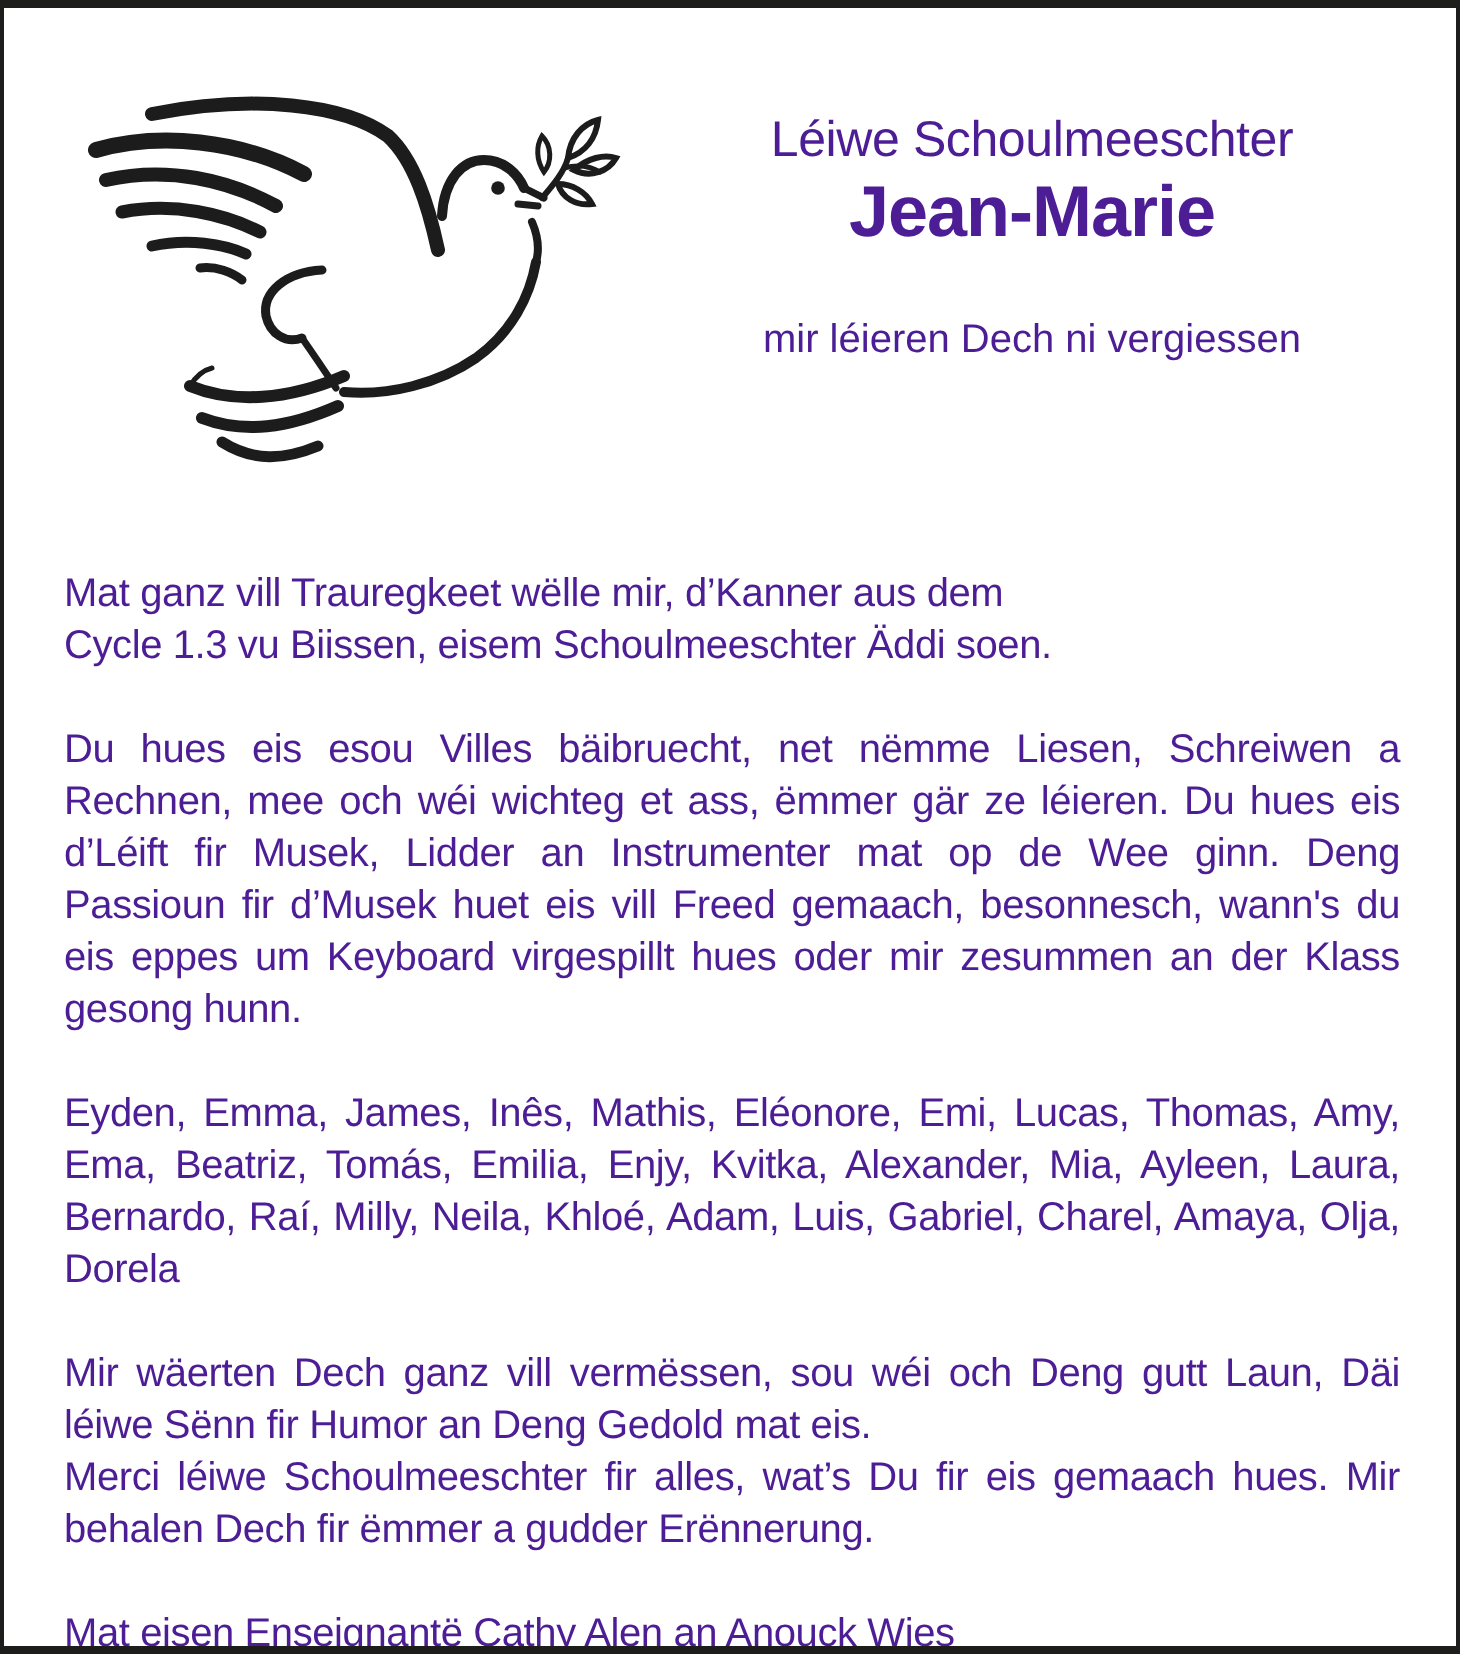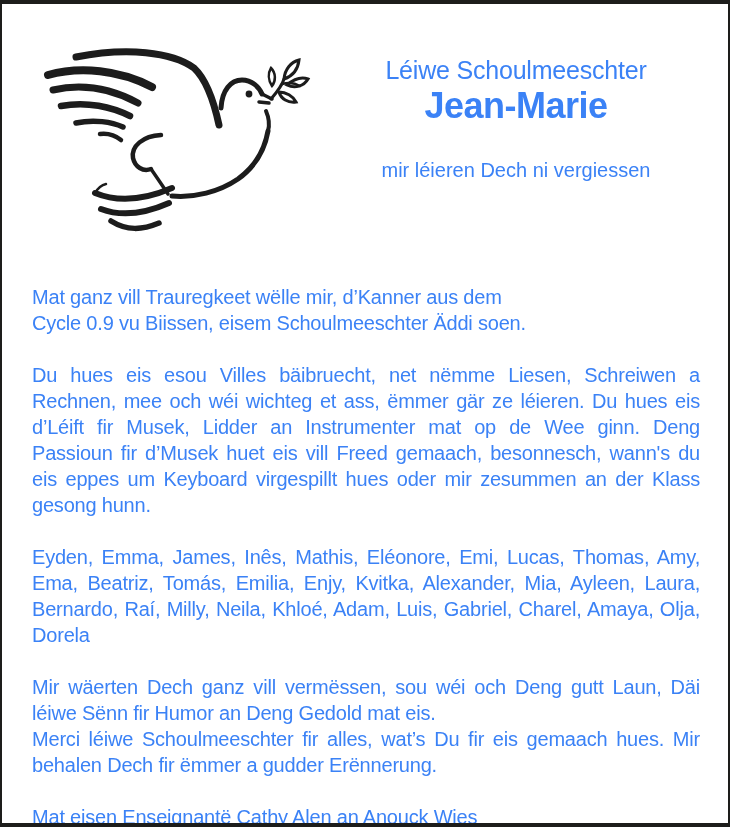--- a/index.html
+++ b/index.html
@@ -11,21 +11,21 @@
     position: relative;
     width: 730px;
     height: 827px;
     box-sizing: border-box;
     background: #ffffff;
     border: solid #1d1d1b;
     border-width: 4px 2px 4px 2px;
     padding: 30px 28px 0 30px;
     overflow: hidden;
     font-family: "Liberation Sans", "DejaVu Sans", sans-serif;
-    color: #3b82f6;
+    color: #4c1d95;
   }
   .header {
     display: flex;
     align-items: flex-start;
     height: 216px;
   }
   .dove {
     flex: none;
     width: 300px;
     height: 200px;
@@ -111,21 +111,21 @@
     <div class="header-text">
       <div class="salutation">Léiwe Schoulmeeschter</div>
       <div class="name">Jean-Marie</div>
       <div class="tribute">mir léieren Dech ni vergiessen</div>
     </div>
 
   </div>
 
   <div class="body">
     <p class="left pre">Mat ganz vill Trauregkeet wëlle mir, d’Kanner aus dem
-Cycle 0.9 vu Biissen, eisem Schoulmeeschter Äddi soen.</p>
+Cycle 1.3 vu Biissen, eisem Schoulmeeschter Äddi soen.</p>
     <p class="just">Du hues eis esou Villes bäibruecht, net nëmme Liesen, Schreiwen a Rechnen, mee och wéi wichteg et ass, ëmmer gär ze léieren. Du hues eis d’Léift fir Musek, Lidder an Instrumenter mat op de Wee ginn. Deng Passioun fir d’Musek huet eis vill Freed gemaach, besonnesch, wann's du eis eppes um Keyboard virgespillt hues oder mir zesummen an der Klass gesong hunn.</p>
     <p class="just">Eyden, Emma, James, Inês, Mathis, Eléonore, Emi, Lucas, Thomas, Amy, Ema, Beatriz, Tomás, Emilia, Enjy, Kvitka, Alexander, Mia, Ayleen, Laura, Bernardo, Raí, Milly, Neila, Khloé, Adam, Luis, Gabriel, Charel, Amaya, Olja, Dorela</p>
     <p class="just pre">Mir wäerten Dech ganz vill vermëssen, sou wéi och Deng gutt Laun, Däi léiwe Sënn fir Humor an Deng Gedold mat eis.
 Merci léiwe Schoulmeeschter fir alles, wat’s Du fir eis gemaach hues. Mir behalen Dech fir ëmmer a gudder Erënnerung.</p>
     <p class="left">Mat eisen Enseignantë Cathy Alen an Anouck Wies</p>
   </div>
 
 </div>
 
 </body></html>

